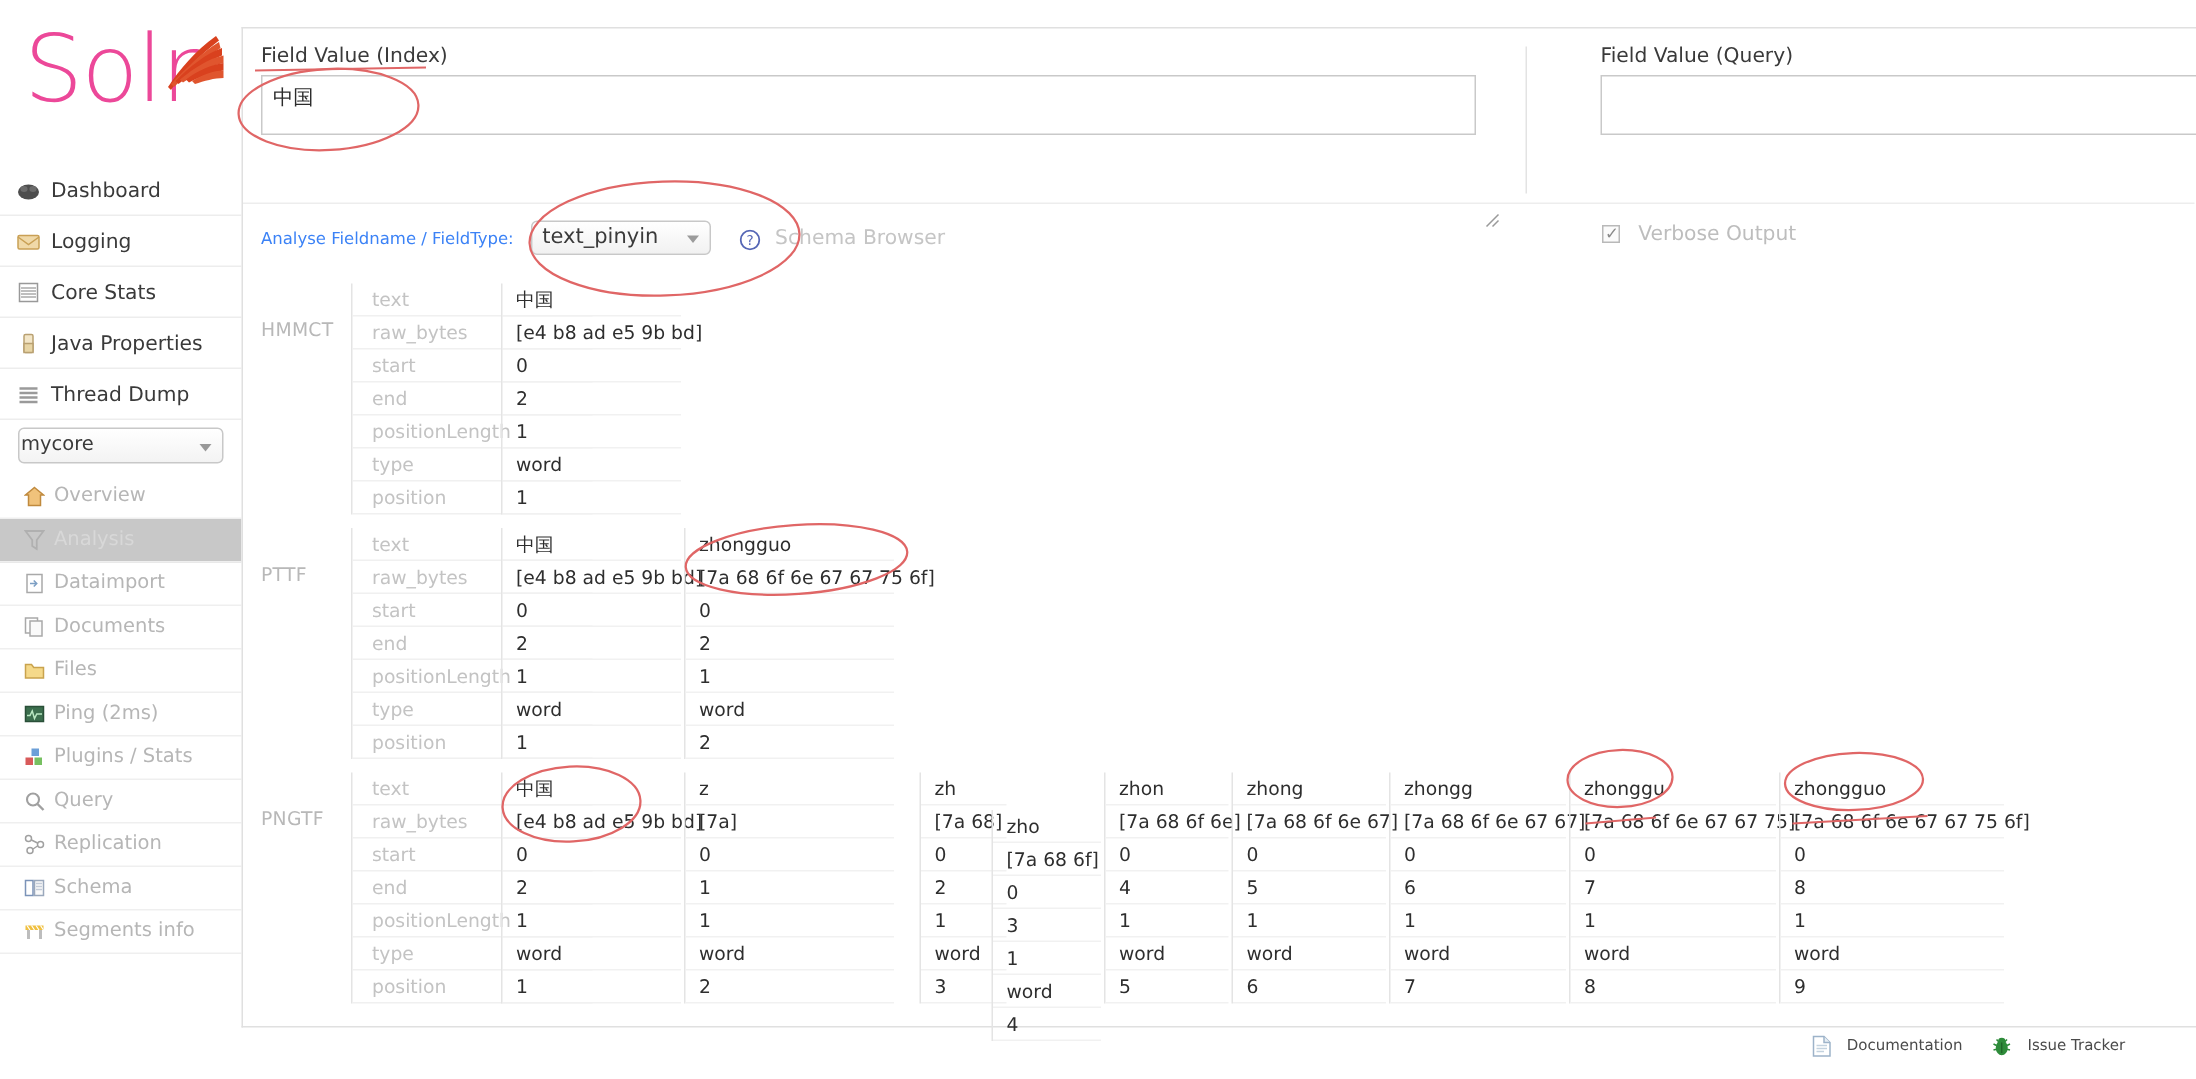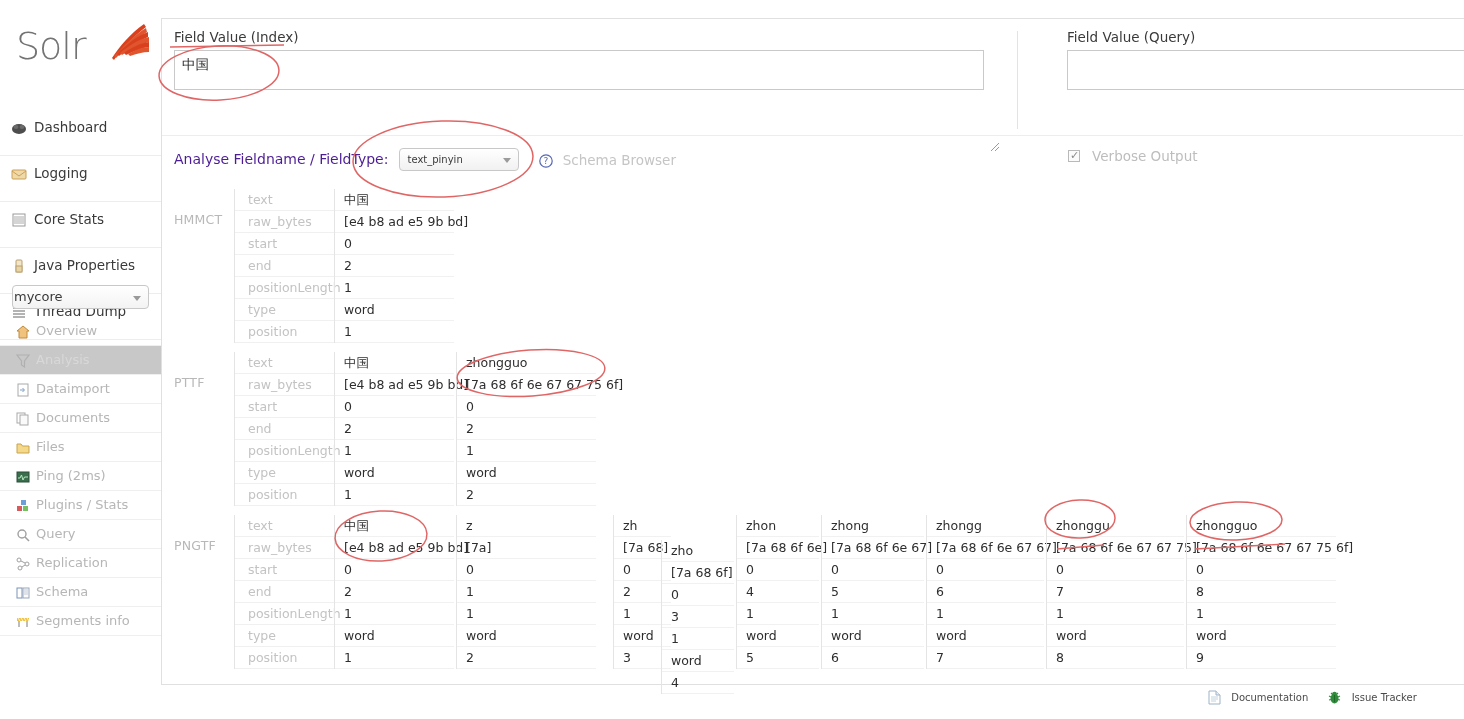--- a/index.html
+++ b/index.html
@@ -23,23 +23,23 @@
     width: 161px; height: 719px;
     background: #ffffff;
   }
   #logo {
     position: absolute;
     left: 16px; top: 18px;
     width: 135px; height: 70px;
   }
   #logo .solr-word {
     font-family: "DejaVu Sans", "Liberation Sans", sans-serif;
-    font-size: 38px;
+    font-size: 62px;
     letter-spacing: -1px;
-    color: #737373;
+    color: #ec4899;
     font-weight: 300;
     line-height: 56px;
   }
   #logo .sunburst {
     position: absolute;
     left: 90px; top: 2px;
     width: 44px; height: 44px;
   }
 
   .nav-top {
@@ -50,21 +50,21 @@
   .nav-item {
     position: relative;
     height: 24px;
     line-height: 24px;
     padding-left: 34px;
     font-size: 13.5px;
     color: #3a3a3a;
     border-bottom: 1px solid #ededed;
     box-sizing: content-box;
     padding-top: 5px;
-    padding-bottom: 16px;
+    padding-bottom: 4px;
     cursor: pointer;
   }
   .nav-item .nav-ico {
     position: absolute;
     left: 11px; top: 9px;
     width: 16px; height: 16px;
     display: block;
   }
   .nav-item .nav-label { display: inline-block; }
 
@@ -168,30 +168,30 @@
     left: 0px; top: 116px;
     width: 1301px; height: 1px;
     background: #ededed;
   }
 
   #analyse-row {
     position: absolute;
     left: 12px; top: 128px;
     height: 24px;
   }
-  #analyse-row .atxt { font-size: 14px; color: #4c1d95; line-height: 24px; }
+  #analyse-row .atxt { font-size: 11px; color: #3b82f6; line-height: 24px; }
   #ft-select {
     display: inline-block;
     vertical-align: middle;
     width: 120px; height: 23px;
     box-sizing: border-box;
     border: 1px solid #c8c8c8;
     border-radius: 4px;
     background-image: linear-gradient(#ffffff, #f1f1f1);
-    font-size: 10px;
+    font-size: 14px;
     color: #3a3a3a;
     padding-left: 7px;
     line-height: 21px;
     position: relative;
     margin-left: 6px;
     cursor: pointer;
   }
   #ft-select .caret {
     position: absolute;
     right: 7px; top: 9px;

